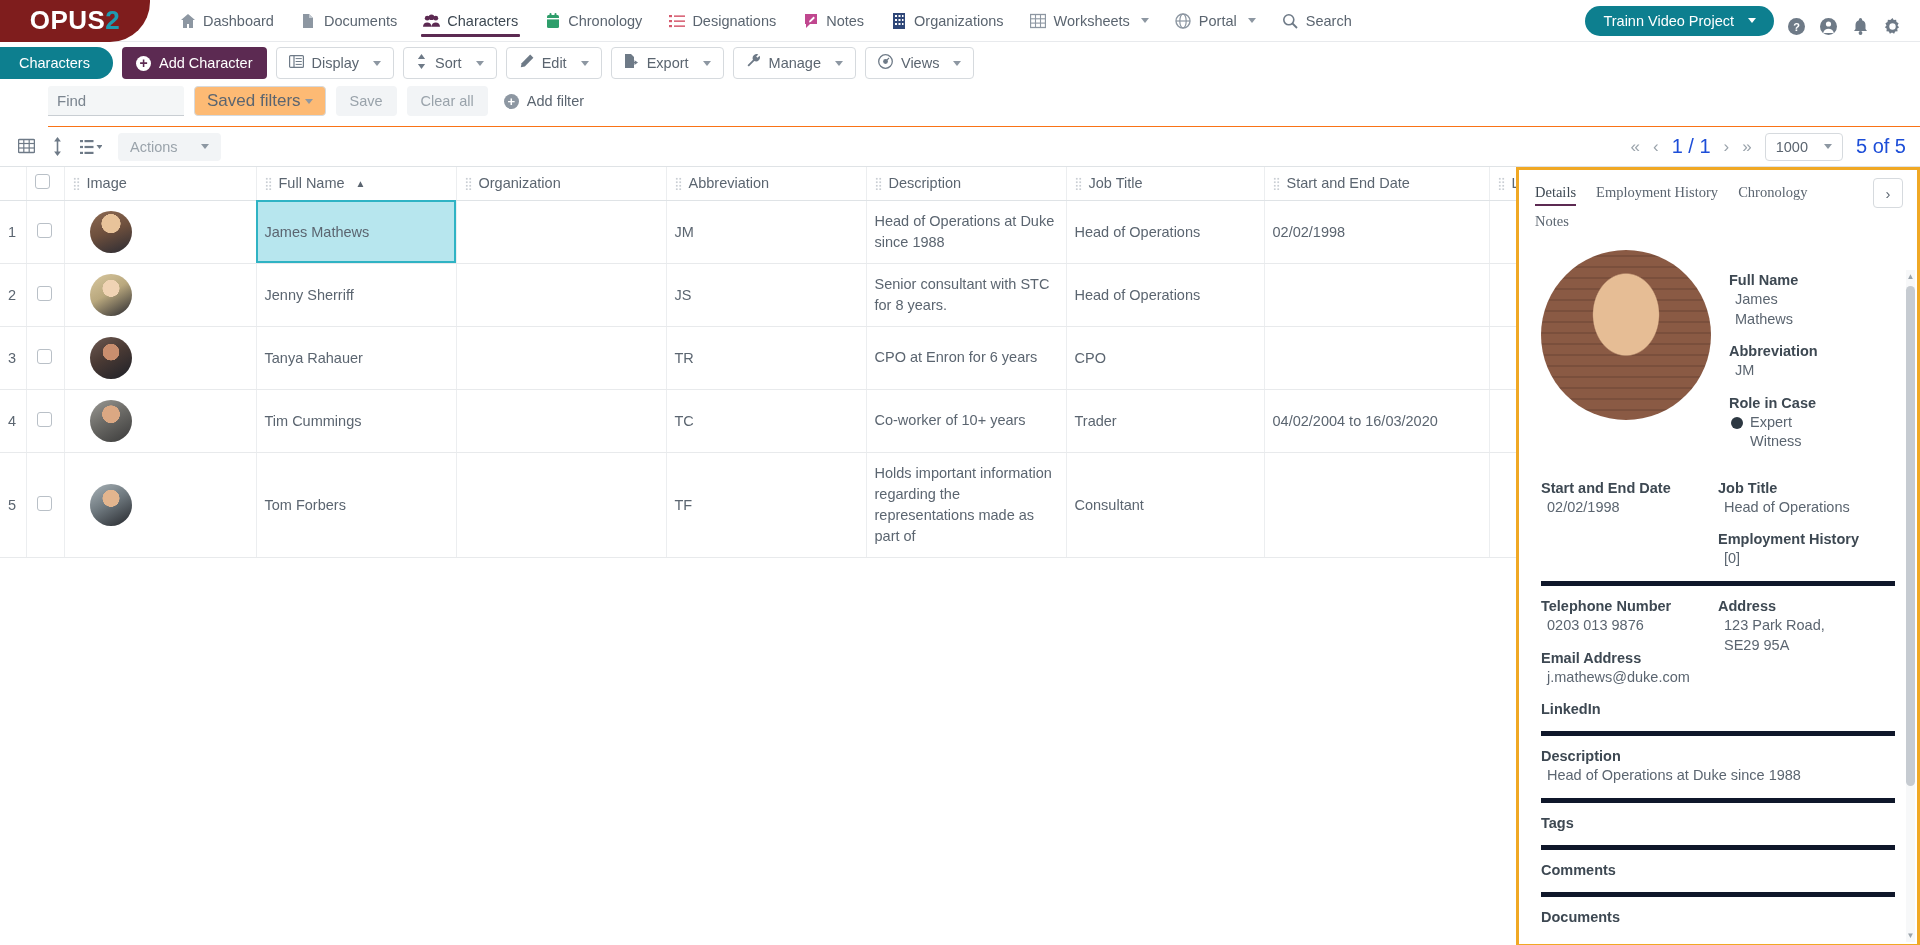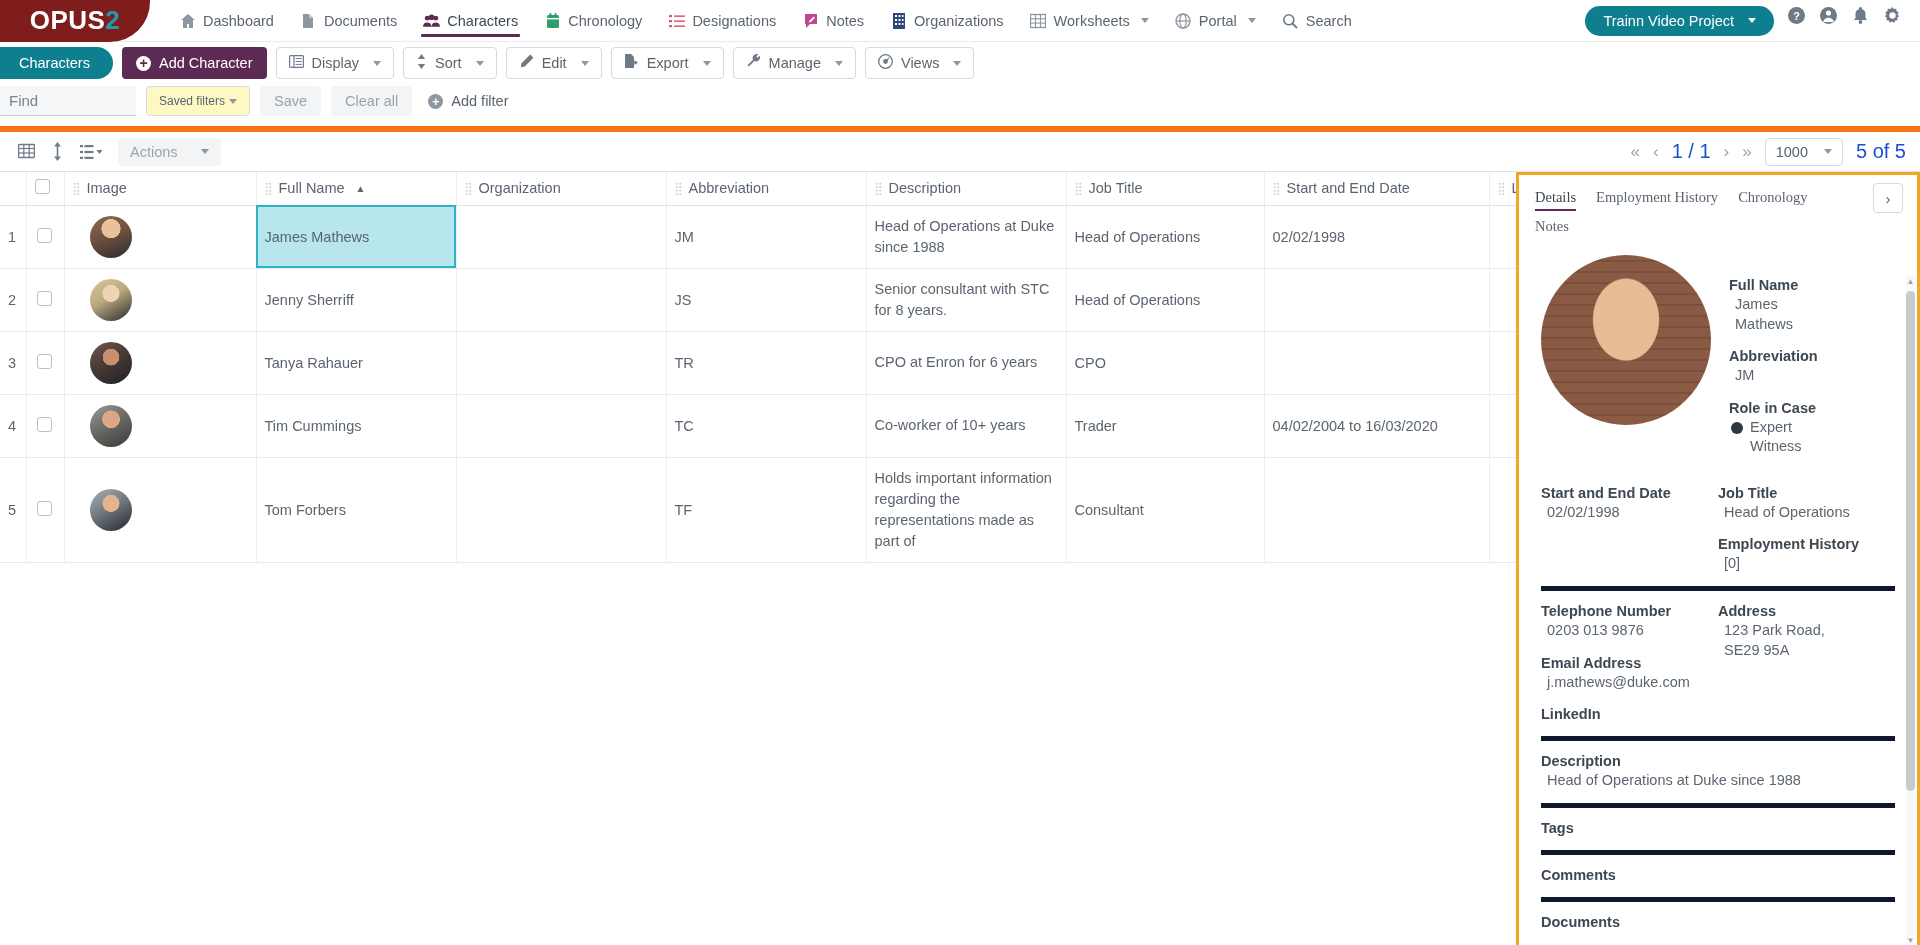--- a/index.html
+++ b/index.html
@@ -42,21 +42,21 @@
     cursor: pointer; position: relative; white-space: nowrap;
   }
   .nav-item.active { color: #3d4852; }
   .nav-item.active::after {
     content: ""; position: absolute; left: 11px; right: 11px; bottom: 5px;
     height: 3px; background: #5c2a52; border-radius: 1px;
   }
   .nav-ico { display: inline-flex; align-items: center; justify-content: center; width: 17px; height: 17px; }
   .caret { width: 0; height: 0; border-left: 4.5px solid transparent; border-right: 4.5px solid transparent; border-top: 5px solid #8d97a2; margin-left: 4px; }
 
-  .topnav-right { margin-left: auto; display: flex; align-items: flex-start; gap: 13px; padding-right: 18px; }
+  .topnav-right { margin-left: auto; display: flex; align-items: flex-end; gap: 13px; padding-right: 18px; }
   .project-btn {
     background: #0d7f8f; color: #fff; border-radius: 20px;
     padding: 7px 18px; font-size: 14.5px;
     display: flex; align-items: center; gap: 10px; cursor: pointer; white-space: nowrap;
   }
   .project-btn .caret { border-top-color: #ffffff; }
   .ico-round { width: 19px; height: 19px; color: #6e7a87; display: flex; align-items: center; justify-content: center; cursor: pointer; }
 
   
   .toolbar {
@@ -87,33 +87,34 @@
     width: 15px; height: 15px; border-radius: 50%;
     background: #ffffff; color: #5c2a52;
     display: inline-flex; align-items: center; justify-content: center;
     font-size: 14px; line-height: 1; font-weight: bold;
   }
 
   
   .filterbar {
     display: flex; align-items: center; gap: 10px;
     padding: 2px 1px 10px 0;
-    border-bottom: 6px solid #f97316;
+    border-bottom: 1px solid #f97316;
+    margin-left: 48px;
   }
   .find-input {
     width: 136px; height: 30px;
     border: none; border-bottom: 1px solid #c9ced3;
     background: #f4f6f7; padding: 0 9px;
     font-size: 15px; color: #5b6570; font-family: inherit;
     border-top-left-radius: 3px; border-top-right-radius: 3px;
   }
   .find-input::placeholder { color: #7b858f; }
   .btn-sf {
-    background: #fef9c3; border: 1px solid #d6dade; height: 30px;
-    border-radius: 4px; padding: 0 12px; font-size: 12px; color: #5b6570;
+    background: #fdba74; border: 1px solid #d6dade; height: 30px;
+    border-radius: 4px; padding: 0 12px; font-size: 17px; color: #5b6570;
     display: flex; align-items: center; cursor: pointer; font-family: inherit;
   }
   .btn-ghost {
     background: #f2f4f6; border: none; height: 30px; border-radius: 4px;
     padding: 0 14px; font-size: 14.5px; color: #9aa3ab; cursor: default;
     display: flex; align-items: center; font-family: inherit;
   }
   .add-filter {
     display: flex; align-items: center; gap: 8px;
     font-size: 14.5px; color: #5b6570; cursor: pointer; padding-left: 6px;

